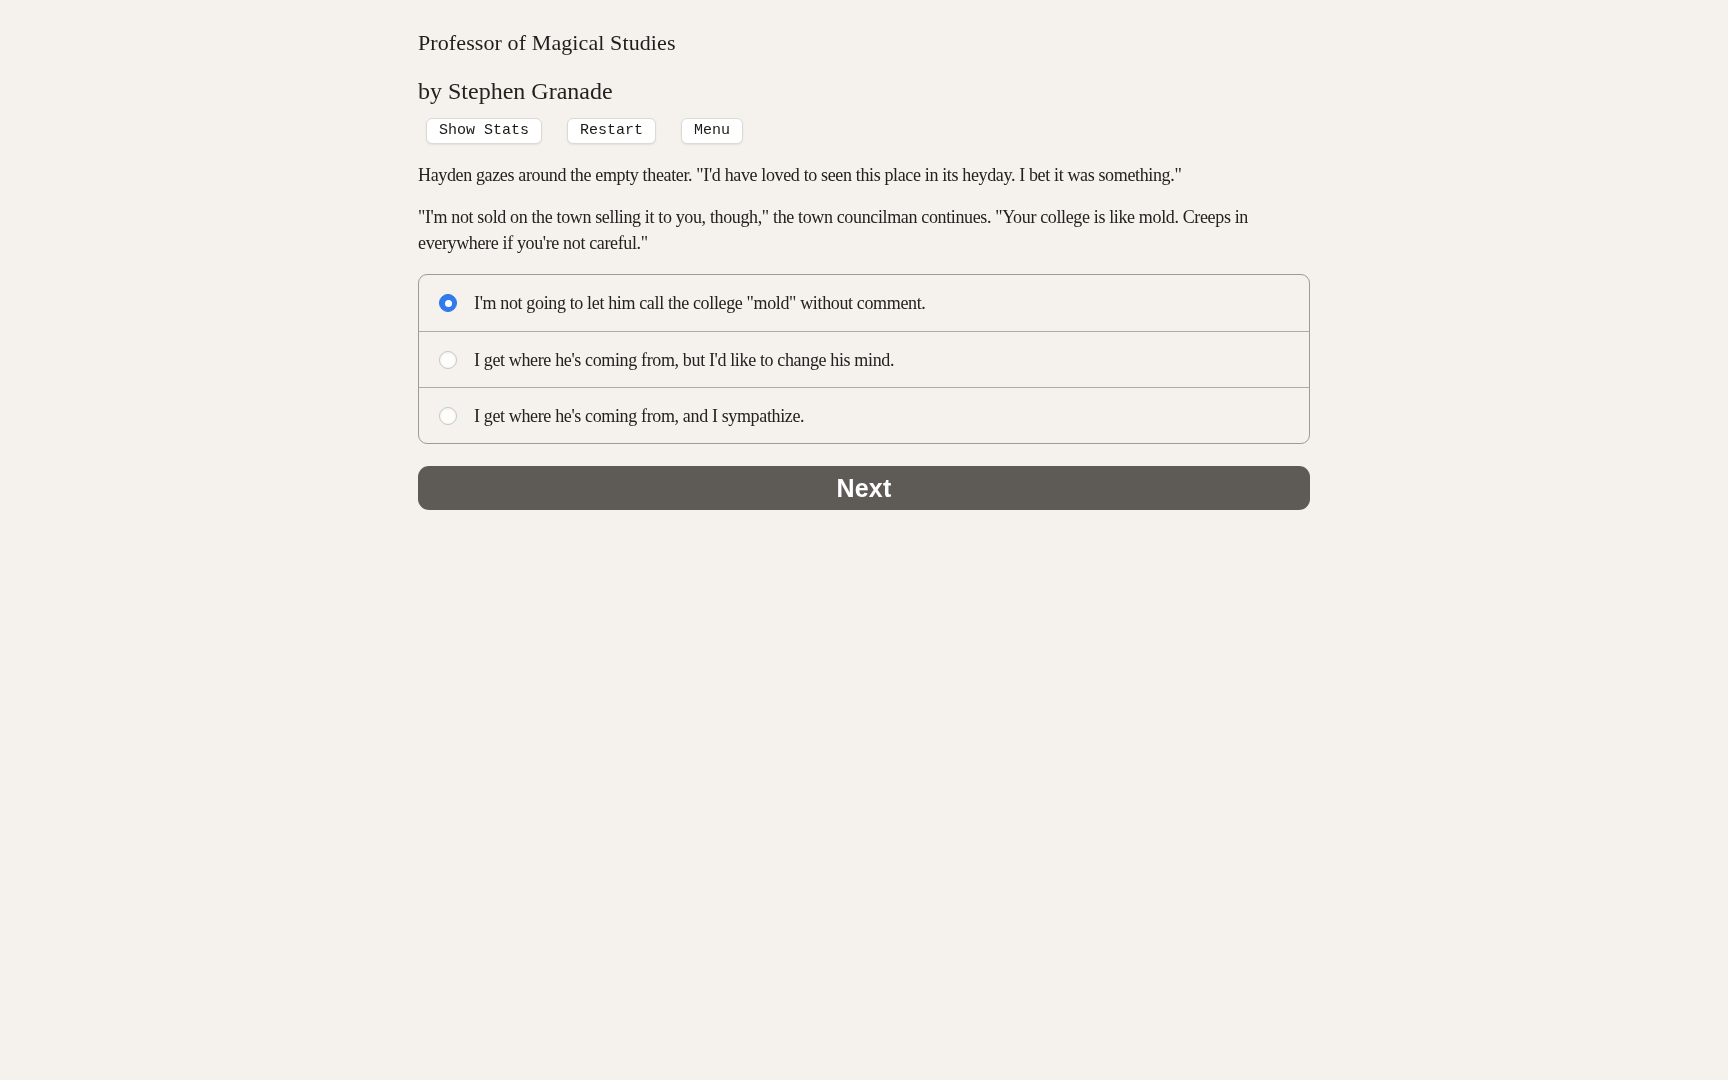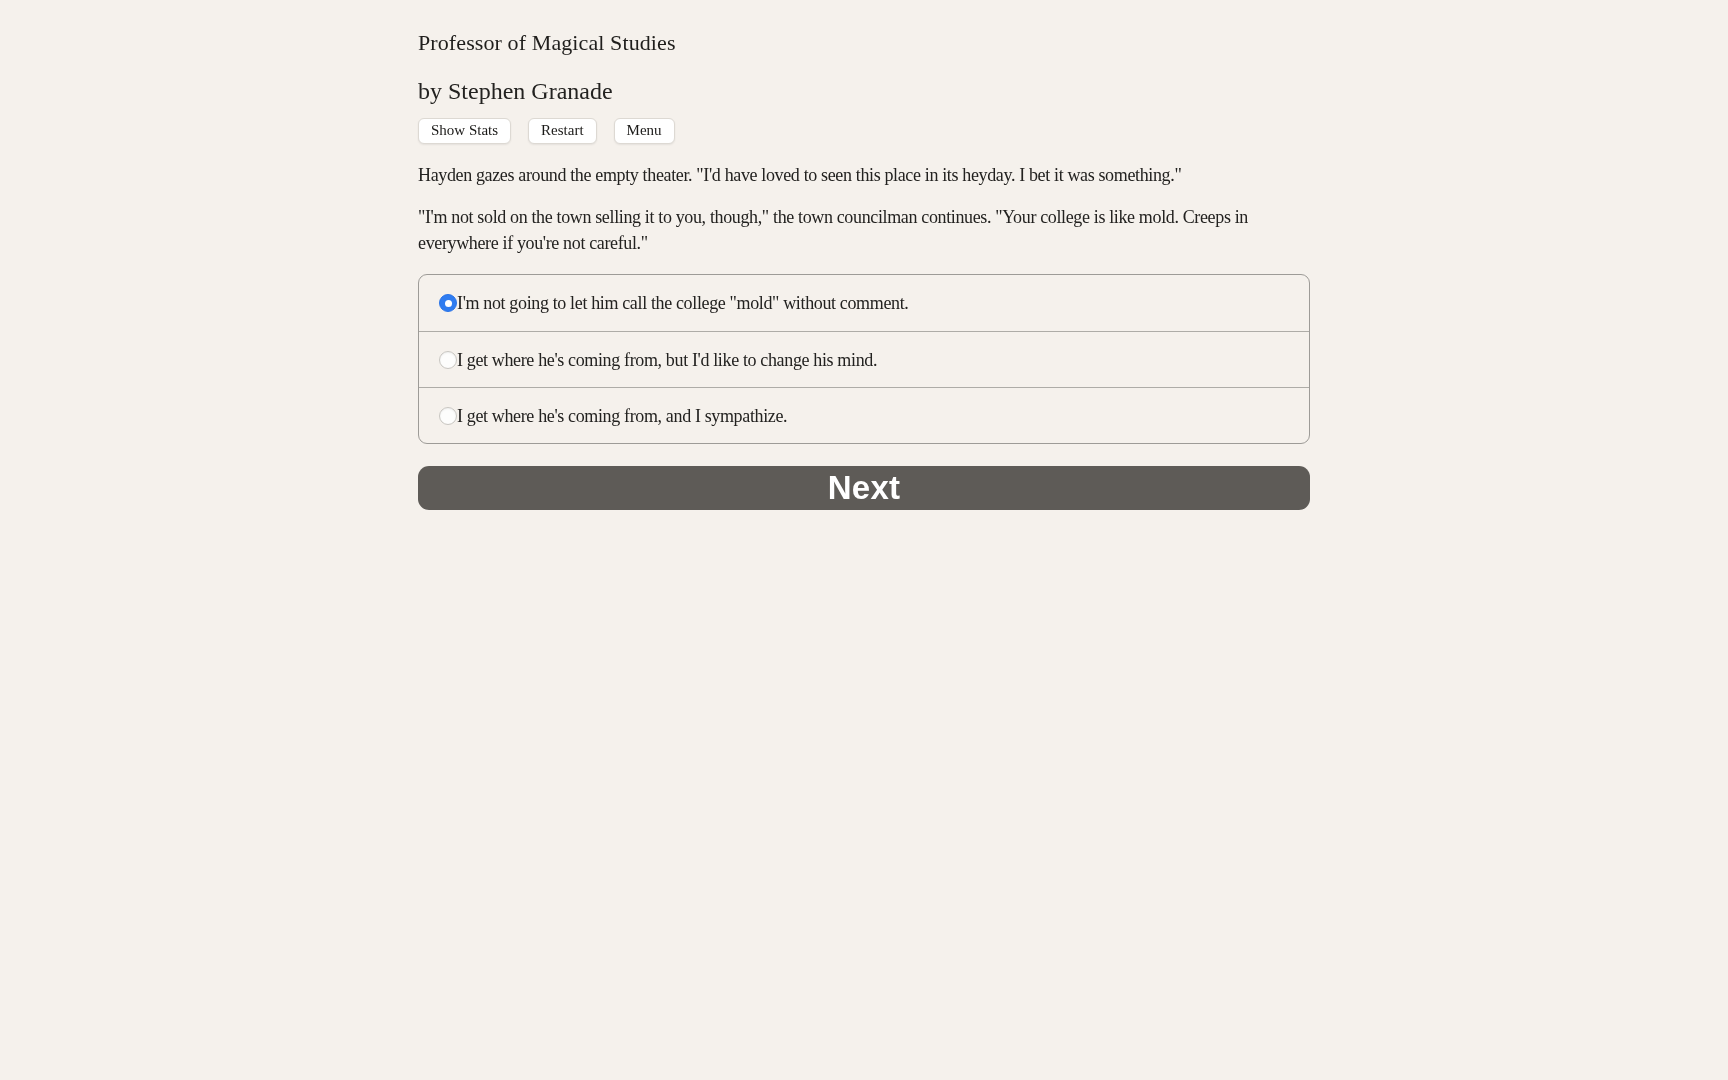--- a/index.html
+++ b/index.html
@@ -33,48 +33,49 @@
     line-height: 26px;
     color: #232220;
   }
   .toolbar {
     margin-top: 14px;
     display: flex;
     gap: 17px;
     align-items: center;
   }
   .toolbar-btn {
-    font-family: Liberation Serif, serif;
+    font-family: Liberation Mono, monospace;
     font-size: 15px;
     line-height: 17px;
     color: #1b1a18;
     background: #ffffff;
     border: 1px solid #ddd9d3;
     border-radius: 6px;
     padding: 3px 12px 4px 12px;
     box-shadow: 0 1px 2px rgba(0,0,0,0.07);
     cursor: pointer;
+    margin-left: 8px;
   }
   .story p {
     margin: 16px 0 0 0;
     font-size: 18px;
     line-height: 26px;
     letter-spacing: -0.02em;
   }
   .story p:first-child { margin-top: 18px; }
   .choices {
     margin-top: 18px;
     border: 1px solid #9d9b97;
     border-radius: 9px;
     overflow: hidden;
   }
   .choice-row {
     display: flex;
     align-items: center;
-    gap: 0;
+    gap: 17px;
     min-height: 56px;
     padding: 0 20px;
     cursor: pointer;
     box-sizing: border-box;
     text-align: center;
   }
   .choice-row + .choice-row { border-top: 1px solid #aeaca7; }
   .choice-label {
     font-size: 18px;
     line-height: 24px;
@@ -111,21 +112,21 @@
   .next-btn {
     display: block;
     width: 100%;
     margin-top: 22px;
     height: 44px;
     border: none;
     border-radius: 11px;
     background: #5e5b57;
     color: #ffffff;
     font-family: "Liberation Sans", sans-serif;
-    font-size: 33px;
+    font-size: 25px;
     font-weight: bold;
     letter-spacing: 0.2px;
     cursor: pointer;
   }
 </style>
 </head>
 <body>
 
 <div class="viewport">
   <div class="column">

